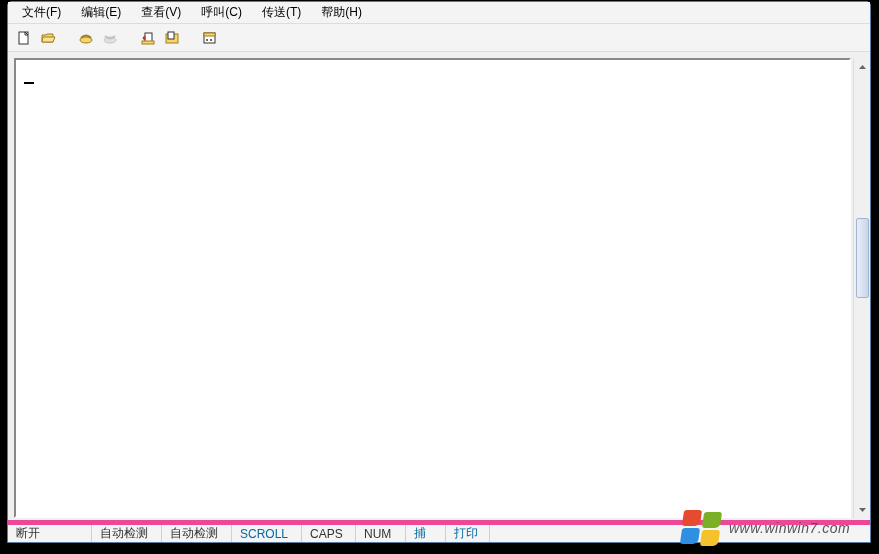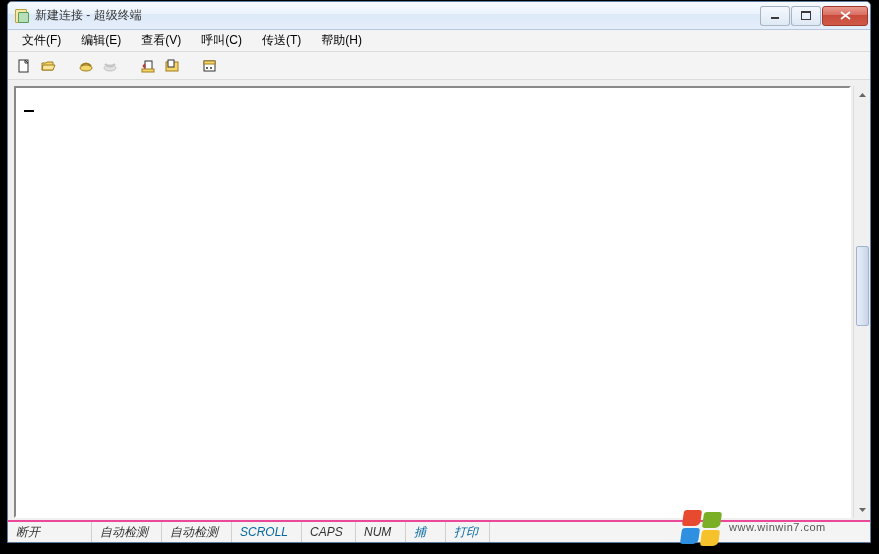--- a/index.html
+++ b/index.html
@@ -163,25 +163,24 @@
     position: absolute;
     left: 2px; width: 13px;
     top: 160px; height: 80px;
     background: linear-gradient(to right, #e8eef7, #c8d6ea);
     border: 1px solid #a0b4d0;
     border-radius: 2px;
   }
   .statusbar {
     height: 22px;
     background: #f4f4f4;
-    border-top: 2px solid #ec4899;
+    border-top: 5px solid #ec4899;
     display: flex;
     align-items: center;
     font-size: 12px;
-    font-style: italic;
   }
   .status-cell {
     padding: 0 8px;
     height: 100%;
     display: flex;
     align-items: center;
     border-right: 1px solid #d0d0d0;
     color: #333;
   }
   .status-cell.dim { color: #0369a1; }
@@ -217,49 +216,27 @@
   .wm-flag .b { background:#2f8fe0; left:0px; top:20px; }
   .wm-flag .y { background:#f6c22b; left:20px; top:22px; }
   .wm-text {
     display: flex; flex-direction: column;
     line-height: 1.05;
   }
   .wm-line1 { font-size: 17px; font-weight: bold; }
   .wm-line1 .blue { color:#1e6fd6; }
   .wm-line1 .orange { color:#e27a18; }
   .wm-line1 .dark { color:#222; letter-spacing: 2px;}
-  .wm-line2 { font-size: 11px; color:#555; letter-spacing: 0.5px;}
+  .wm-line2 { font-size: 14px; color:#555; letter-spacing: 0.5px; font-style: italic;}
 </style>
 </head>
 <body>
 
 <div class="window">
 
-  <div class="titlebar">
-    <div class="title-icon"></div>
-    <div class="title-text">新建连接 - 超级终端</div>
-    <div class="win-controls">
-      <div class="win-btn">
-        <svg width="10" height="8">
-            <rect x="1" y="5" width="8" height="2" fill="#3a3a3a"></rect>
-          </svg>
-      </div>
-      <div class="win-btn">
-        <svg width="10" height="9">
-            <rect x="0.5" y="0.5" width="9" height="8" fill="none" stroke="#3a3a3a" stroke-width="1"></rect>
-            <rect x="0" y="0" width="10" height="2" fill="#3a3a3a"></rect>
-          </svg>
-      </div>
-      <div class="win-btn close">
-        <svg width="11" height="9">
-            <path d="M1 1 L10 8 M10 1 L1 8" stroke="#fff" stroke-width="1.6"></path>
-          </svg>
-      </div>
-    </div>
-  </div>
 
   <div class="menubar">
     <div class="menu-item">文件(F)</div>
     <div class="menu-item">编辑(E)</div>
     <div class="menu-item">查看(V)</div>
     <div class="menu-item">呼叫(C)</div>
     <div class="menu-item">传送(T)</div>
     <div class="menu-item">帮助(H)</div>
   </div>
 

